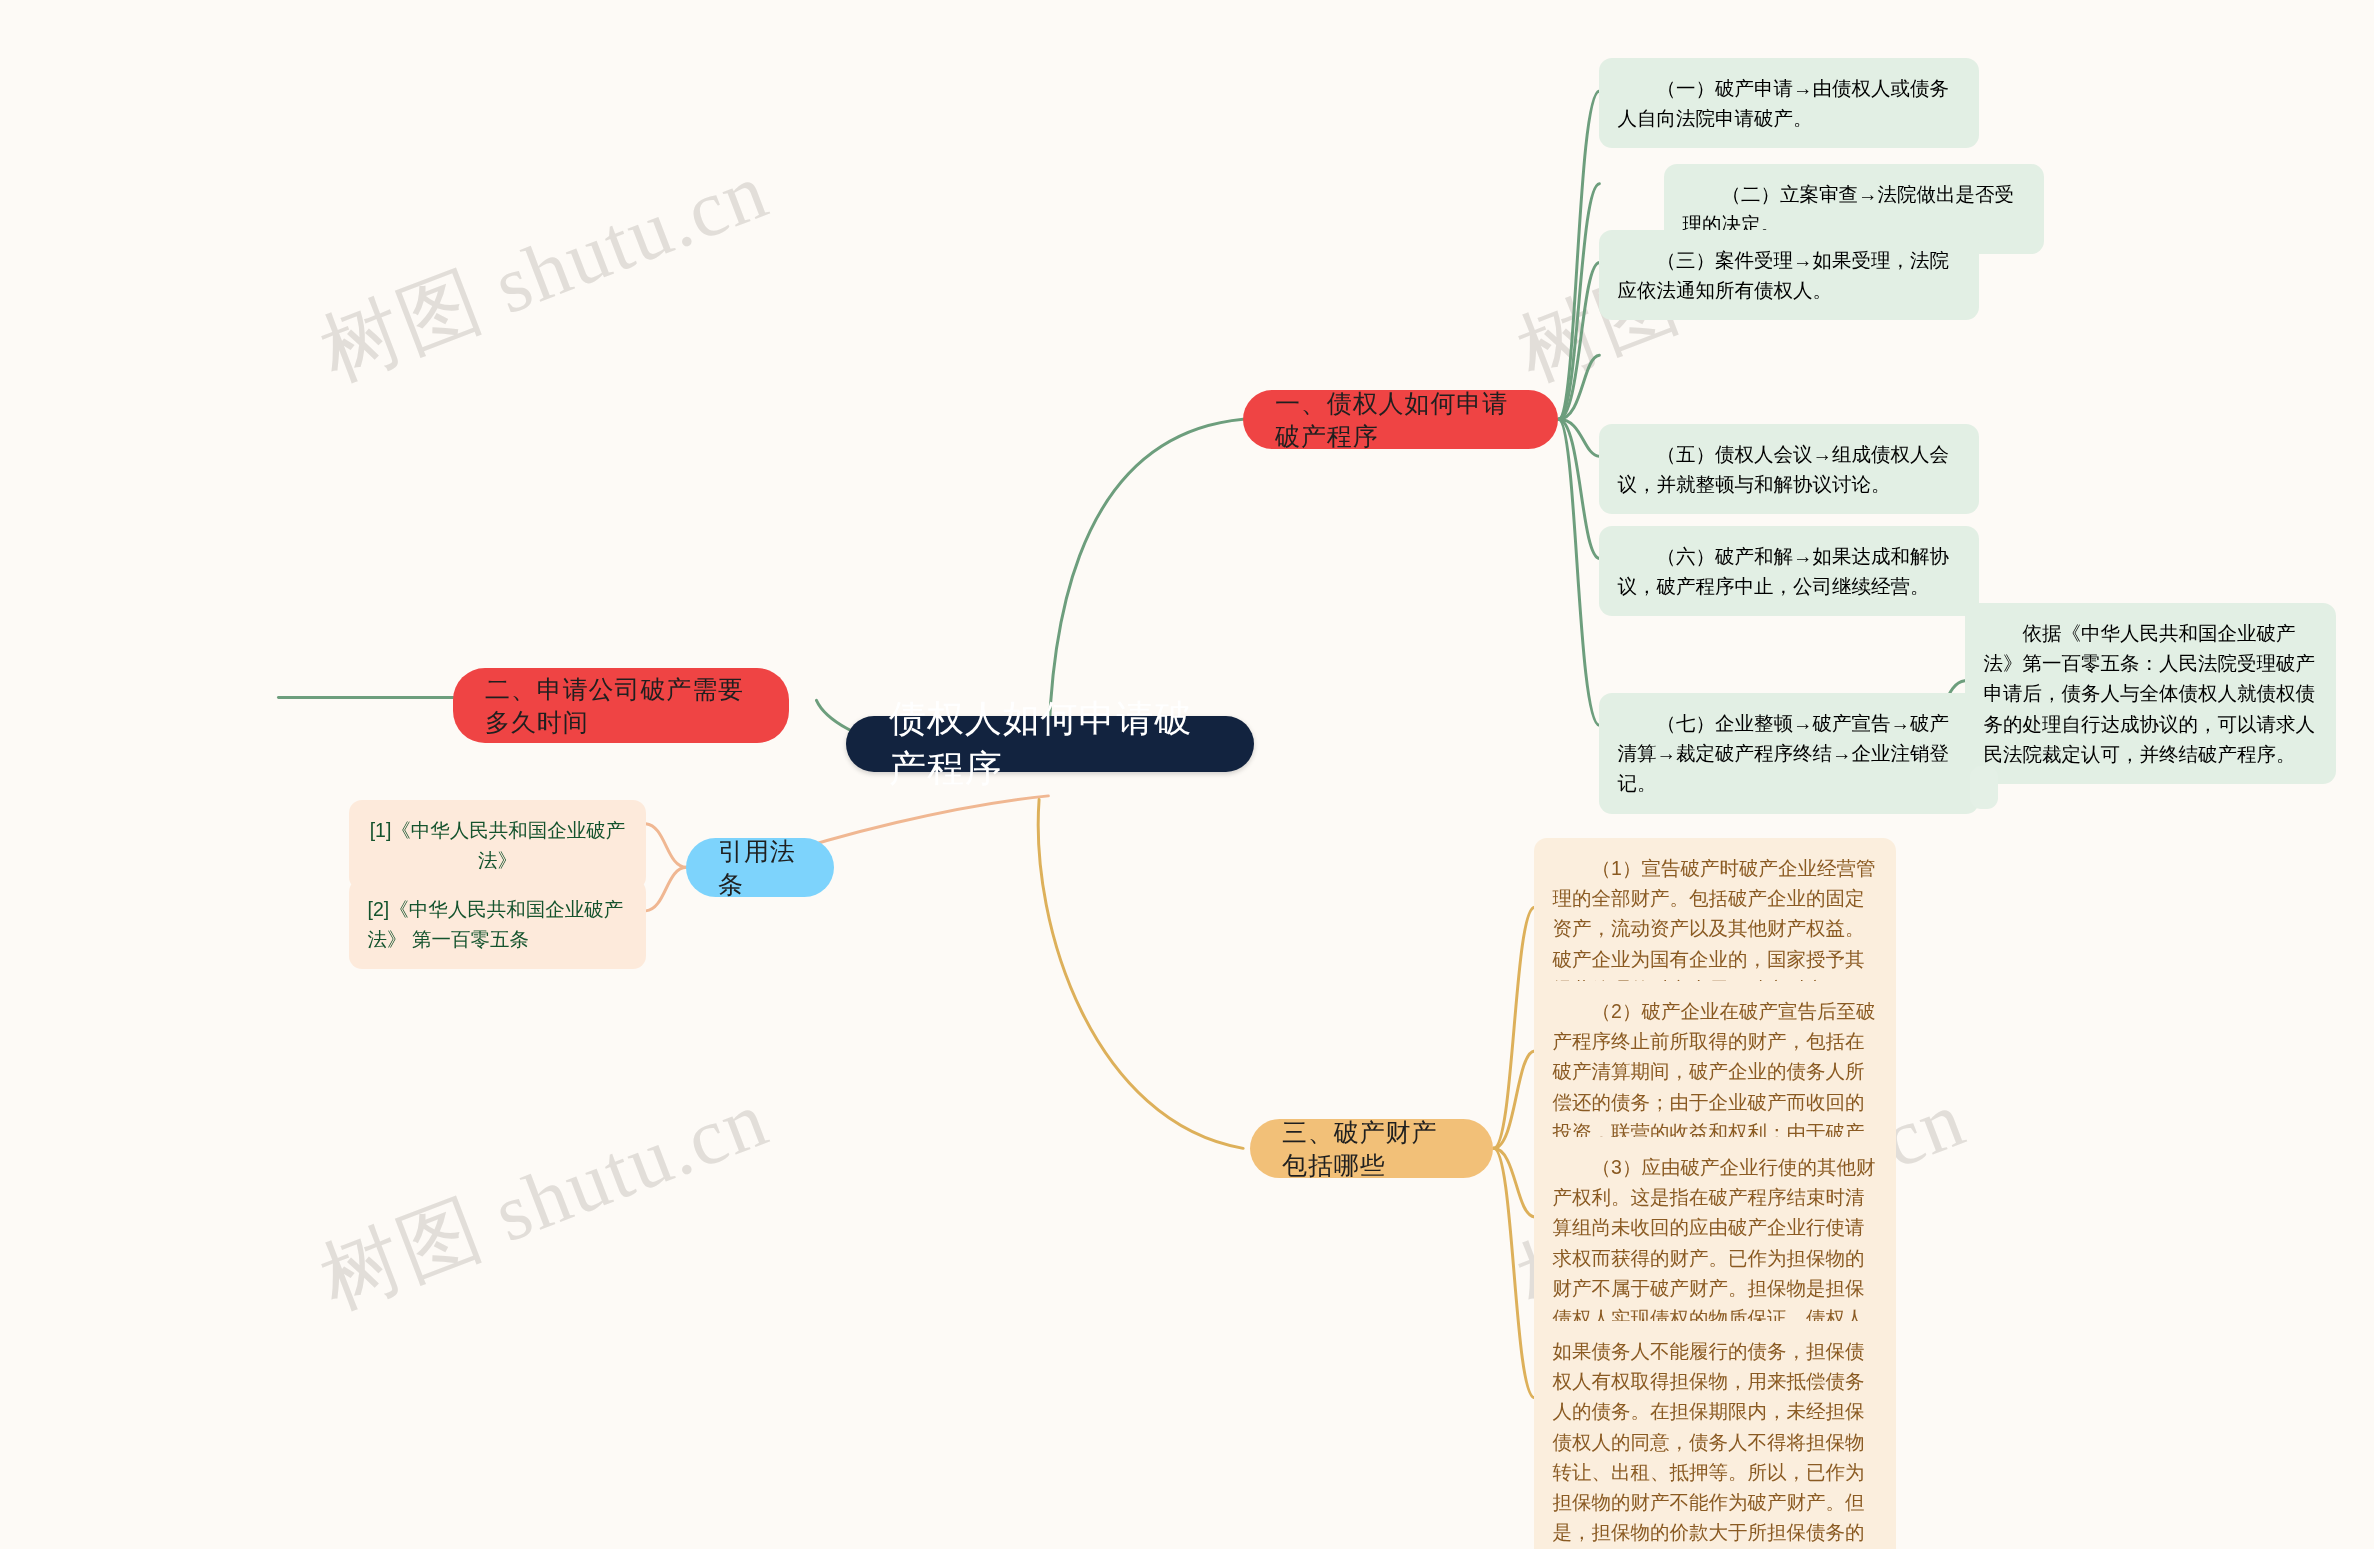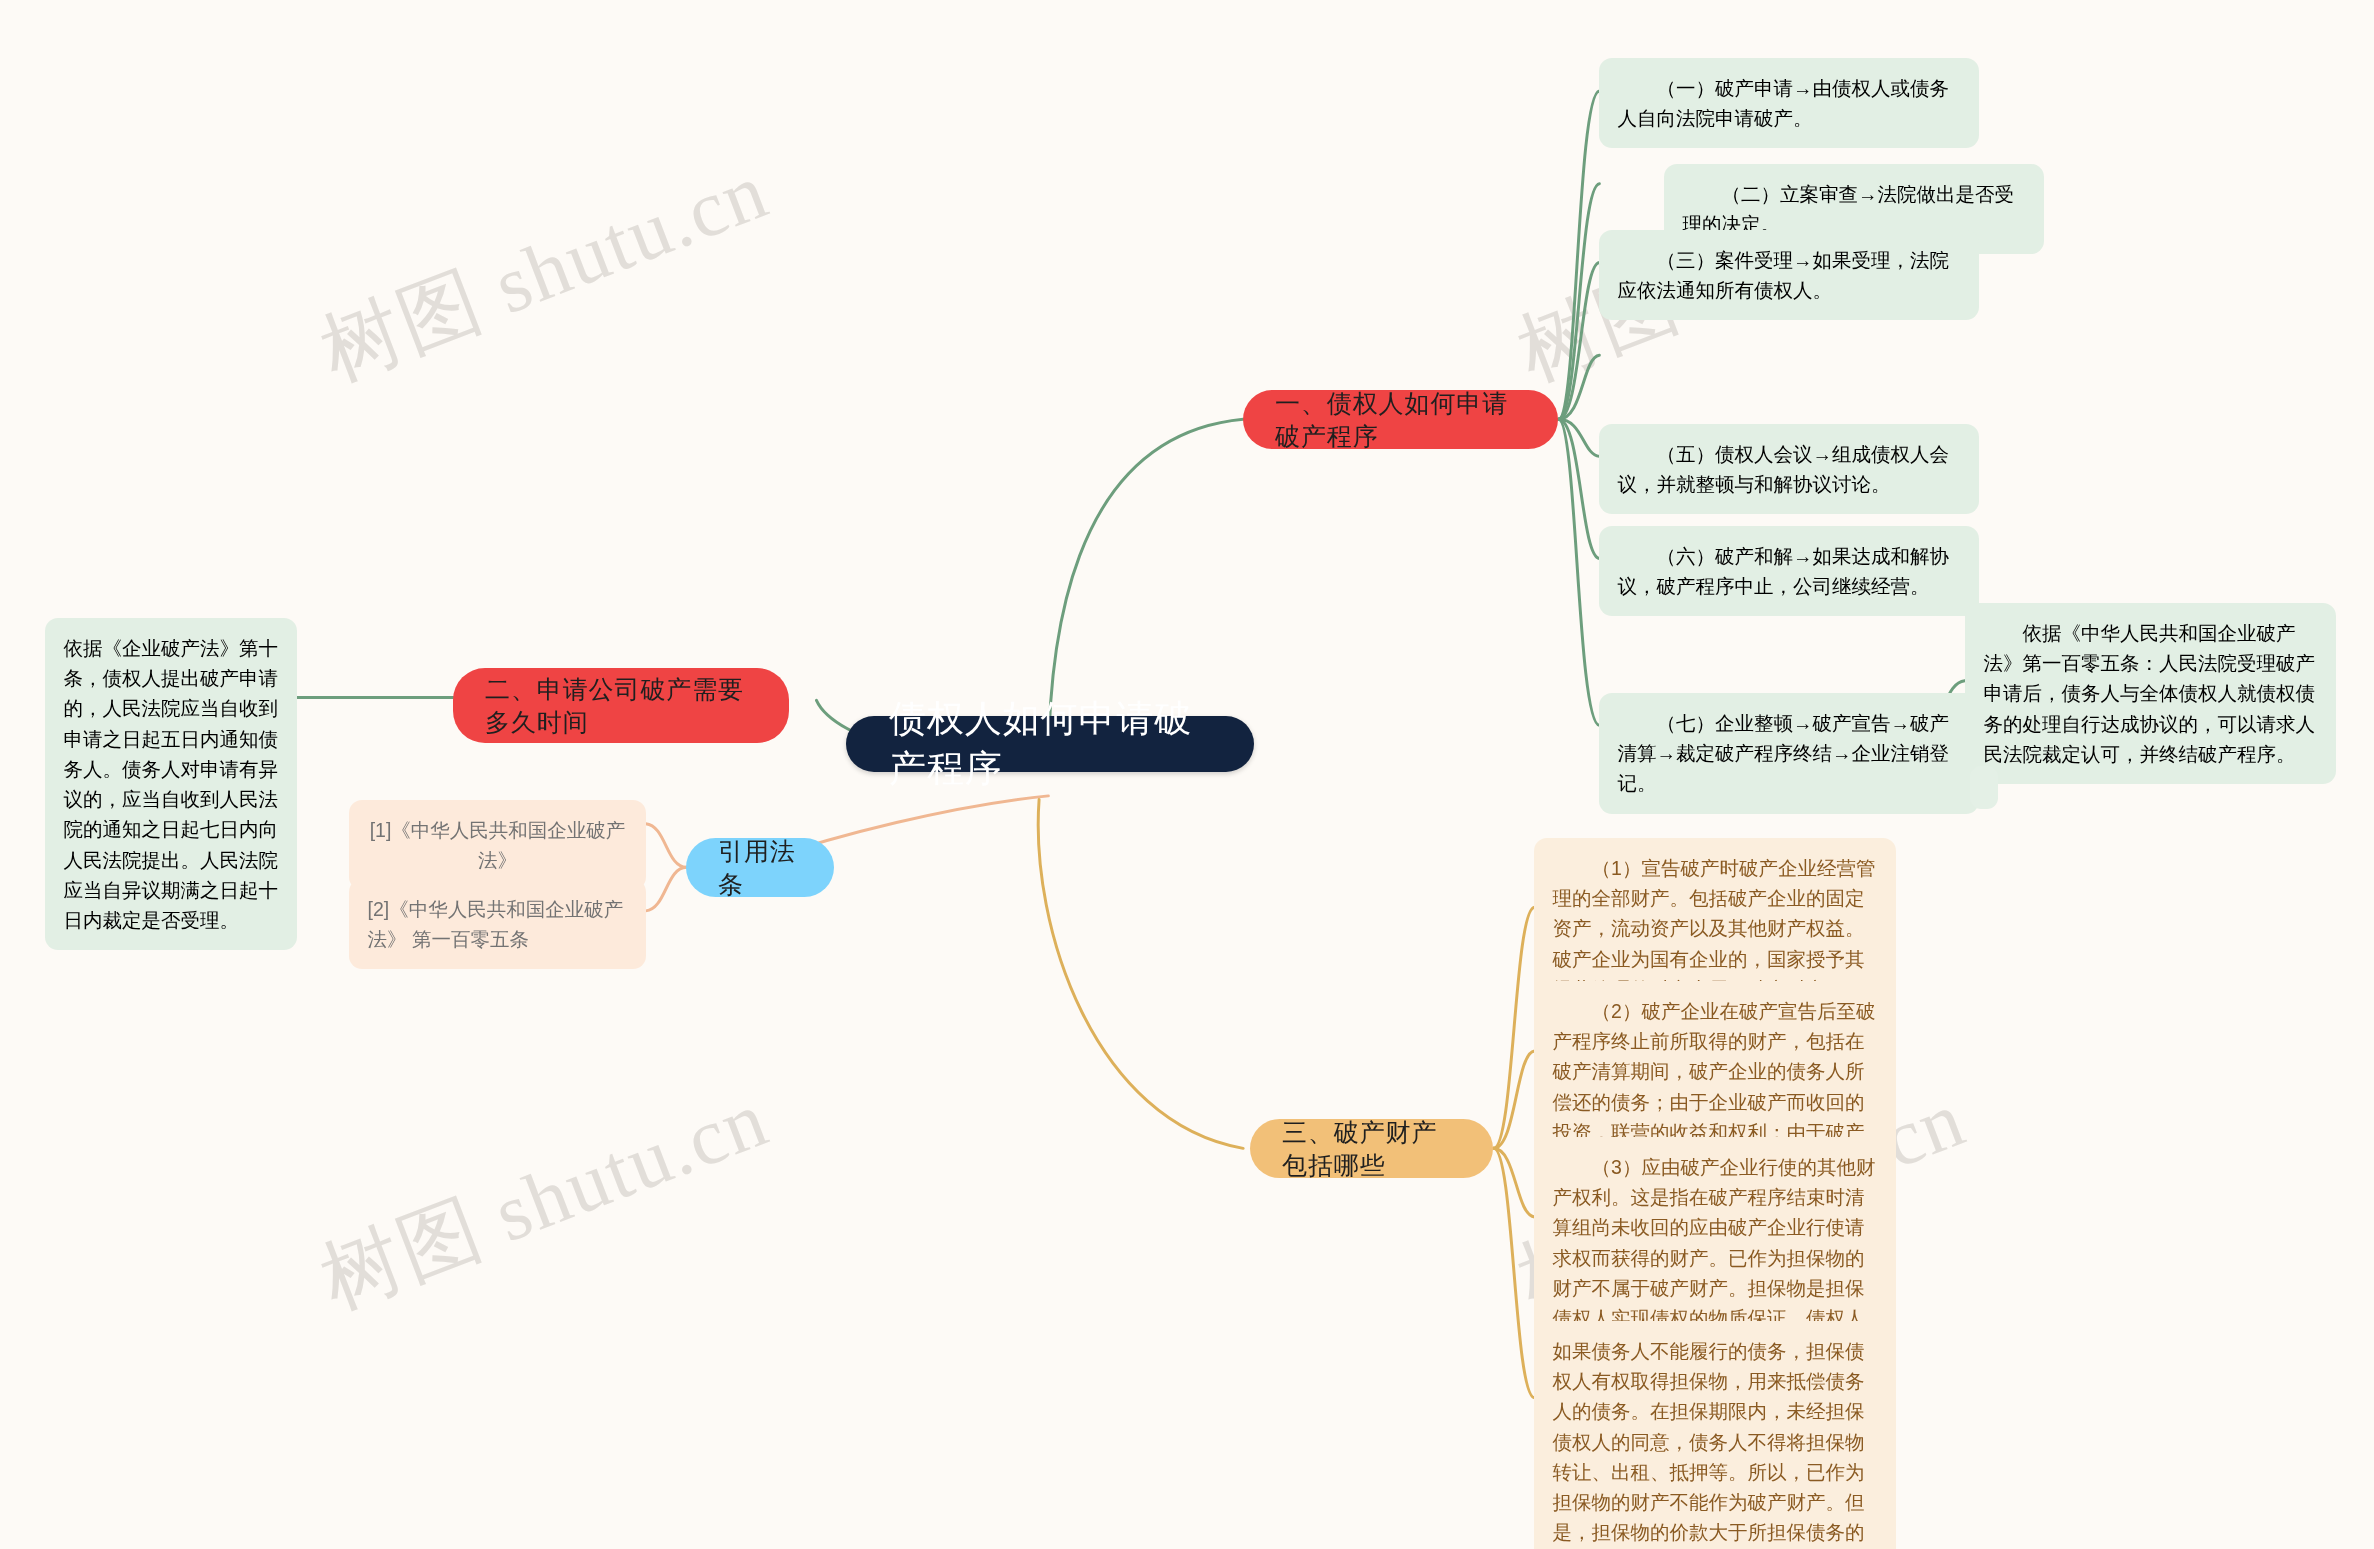--- a/index.html
+++ b/index.html
@@ -74,21 +74,21 @@
   .leaf-node {
     border-radius: 13px;
     font-size: 19.5px;
     line-height: 1.55;
     padding: 15px 18.6px;
     display: block;
     text-indent: 2em;
   }
   .leaf-green   { background: #e2efe4; color: #000000; }
   .leaf-orange  { background: #fbeedd; color: #8a5a22; }
-  .leaf-peach   { background: #fdeadb; color: #737373; }
+  .leaf-peach   { background: #fdeadb; color: #14532d; }
   .leaf-noindent { text-indent: 0; }
 
   .stub-node {
     background: #e4f0e6;
     border-radius: 11px;
     width: 28px;
     height: 43px;
   }
 </style>
 </head>
@@ -151,21 +151,20 @@
   <div class="node leaf-node leaf-green" style="left:1599px; top:526px; width:380px;">（六）破产和解→如果达成和解协议，破产程序中止，公司继续经营。</div>
 
   <div class="node leaf-node leaf-green" style="left:1599px; top:693px; width:380px;">（七）企业整顿→破产宣告→破产清算→裁定破产程序终结→企业注销登记。</div>
 
   <div class="node leaf-node leaf-green" style="left:1965px; top:603px; width:371px;">依据《中华人民共和国企业破产法》第一百零五条：人民法院受理破产申请后，债务人与全体债权人就债权债务的处理自行达成协议的，可以请求人民法院裁定认可，并终结破产程序。</div>
 
   <div class="node stub-node" style="left:1970px; top:766px;"></div>
 
   <div class="node branch-node branch-green" style="left:453px; top:668px; width:336px; height:75px;">二、申请公司破产需要多久时间</div>
 
-  <div class="node leaf-node leaf-green leaf-noindent" style="left:45px; top:618px; width:252px;">依据《企业破产法》第十条，债权人提出破产申请的，人民法院应当自收到申请之日起五日内通知债务人。债务人对申请有异议的，应当自收到人民法院的通知之日起七日内向人民法院提出。人民法院应当自异议期满之日起十日内裁定是否受理。</div>
 
   <div class="node branch-node branch-peach" style="left:686px; top:838px; width:148px; height:59px;">引用法条</div>
 
   <div class="node leaf-node leaf-peach leaf-noindent" style="left:349px; top:800px; width:297px; text-align:center;">[1]《中华人民共和国企业破产法》</div>
 
   <div class="node leaf-node leaf-peach leaf-noindent" style="left:349px; top:879px; width:297px;">[2]《中华人民共和国企业破产法》 第一百零五条</div>
 
   <div class="node branch-node branch-orange" style="left:1250px; top:1119px; width:243px; height:59px;">三、破产财产包括哪些</div>
 
   <div class="node leaf-node leaf-orange" style="left:1534px; top:838px; width:362px;">（1）宣告破产时破产企业经营管理的全部财产。包括破产企业的固定资产，流动资产以及其他财产权益。破产企业为国有企业的，国家授予其经营管理的财产也属于破产财产。</div>

